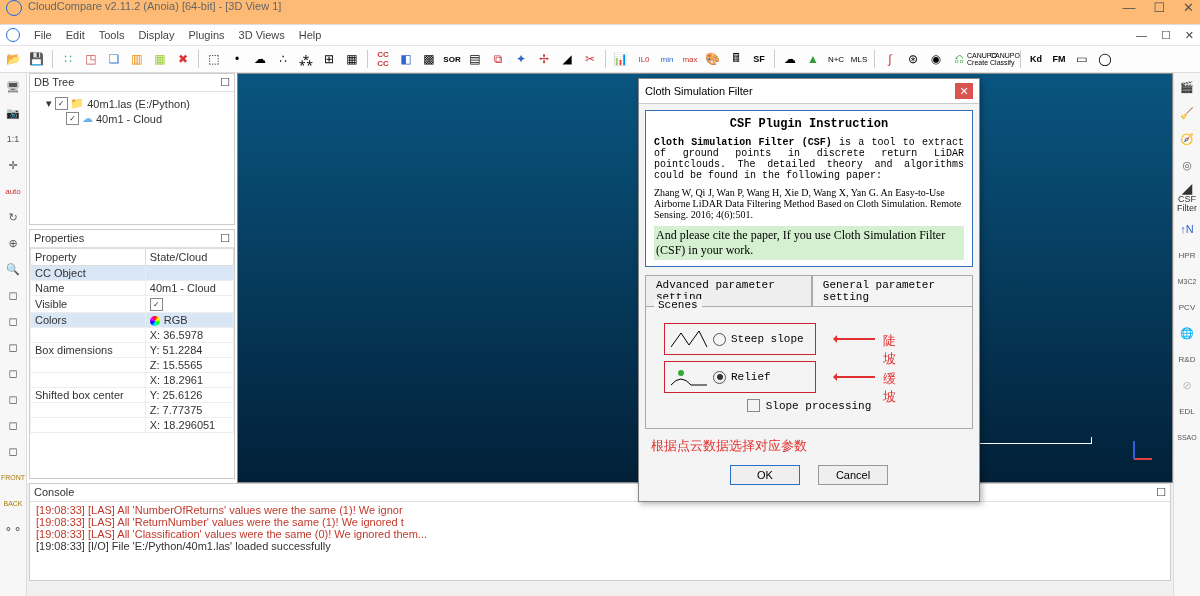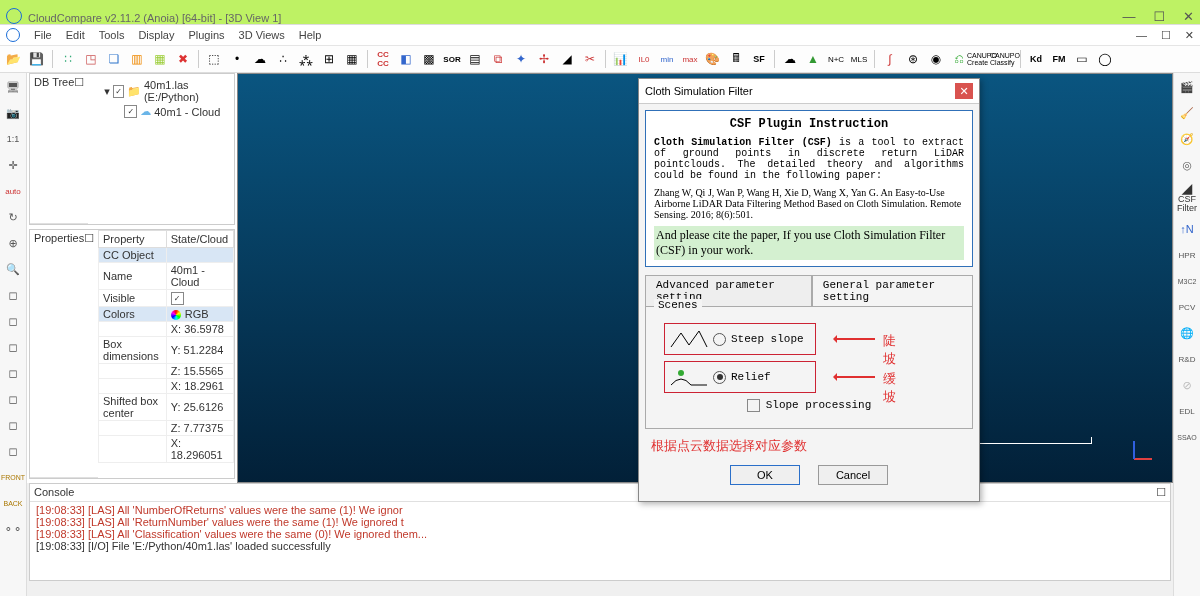--- a/index.html
+++ b/index.html
@@ -1,32 +1,32 @@
 <!DOCTYPE html>
 <html><head>
 <meta charset="utf-8">
 <style>
 html,body{margin:0;padding:0;font-family:"Segoe UI",Tahoma,sans-serif;font-size:11px;background:#f0f0f0;overflow:hidden;width:1200px;height:596px}
-.titlebar{height:24px;background:#bef264;display:flex;align-items:flex-end;padding:0 6px;border-bottom:1px solid #ddd}
+.titlebar{height:24px;background:#fdba74;display:flex;align-items:flex-start;padding:0 6px;border-bottom:1px solid #ddd}
 .titlebar .logo{width:14px;height:14px;border:1.5px solid #1a6dd8;border-radius:50%;margin-right:6px}
 .titlebar .ttl{flex:1;color:#666}
 .winbtns{display:flex;gap:18px;color:#555;font-size:13px}
 .menubar{height:20px;background:#fff;display:flex;align-items:center;padding:0 6px;gap:14px;color:#444;border-bottom:1px solid #e5e5e5}
 .menubar .logo{width:12px;height:12px;border:1.5px solid #1a6dd8;border-radius:50%}
 .toolbar{height:26px;background:#fdfdfd;display:flex;align-items:center;padding:0 4px;gap:3px;border-bottom:1px solid #ddd}
 .tbtn{width:20px;height:20px;display:flex;align-items:center;justify-content:center;font-size:12px}
 .tsep{width:1px;height:18px;background:#ccc;margin:0 2px}
 .body{display:flex;height:calc(100% - 70px)}
 .leftbar,.rightbar{width:26px;background:#f7f7f7;display:flex;flex-direction:column;align-items:center;padding-top:4px;gap:6px;border-right:1px solid #ddd}
 .rightbar{border-right:none;border-left:1px solid #ddd}
 .sidebtn{width:20px;height:20px;display:flex;align-items:center;justify-content:center;font-size:11px;color:#555}
 .center{flex:1;display:flex;flex-direction:column;position:relative}
 .upper{display:flex;height:410px}
 .panels{width:210px;display:flex;flex-direction:column;background:#fff}
-.panel{border:1px solid #ccc;margin:0 2px 4px 2px;display:flex;flex-direction:row}
+.panel{border:1px solid #ccc;margin:0 2px 4px 2px;display:flex;flex-direction:column}
 .panelhdr{background:#fff;padding:2px 4px;font-size:11px;color:#333;display:flex;justify-content:space-between;border-bottom:1px solid #e0e0e0}
 .tree{flex:1;padding:4px 2px;font-size:11px;color:#333;overflow:auto}
 .treerow{display:flex;align-items:center;gap:3px;padding:1px 0}
 .treerow.l1{padding-left:14px}
 .treerow.l2{padding-left:34px}
 .cb{width:11px;height:11px;border:1px solid #888;display:inline-flex;align-items:center;justify-content:center;font-size:8px;color:#333}
 .folder{color:#e8b020}
 .cloud{color:#6ab5e8}
 .proptbl{width:100%;border-collapse:collapse;font-size:11px}
 .proptbl th{background:#fff;text-align:left;padding:2px 4px;border:1px solid #ddd;font-weight:normal;color:#333}
@@ -54,21 +54,21 @@
 .tab{padding:3px 10px;border:1px solid #aaa;background:#eee}
 .tab.active{background:#f4f4f4;border-bottom:1px solid #f4f4f4}
 .fieldset{border:1px solid #aaa;margin-top:-1px;padding:10px 8px;font-family:"Courier New",monospace;font-size:11px;position:relative}
 .scenebox{border:1px solid #c23;width:150px;height:30px;display:flex;align-items:center;margin:6px 0 6px 10px;position:relative}
 .scenebox .glyph{width:48px;height:100%;display:flex;align-items:center;justify-content:center}
 .scenebox .rad{width:11px;height:11px;border:1px solid #555;border-radius:50%;margin-right:5px;display:inline-flex;align-items:center;justify-content:center}
 .scenebox .rad.on::after{content:"";width:6px;height:6px;background:#333;border-radius:50%}
 .arrow{position:absolute;left:170px;width:40px;height:2px;background:#e03030;top:14px}
 .arrow::before{content:"";position:absolute;left:-6px;top:-3px;border:4px solid transparent;border-right-color:#e03030}
 .cnlabel{position:absolute;left:218px;top:8px;color:#e03030;font-size:13px;font-family:sans-serif}
-.slope{display:flex;align-items:flex-start;justify-content:center;gap:6px;margin:6px 0}
+.slope{display:flex;align-items:center;justify-content:center;gap:6px;margin:6px 0}
 .rednote{color:#e03030;font-family:sans-serif;font-size:13px;margin:8px 0 4px 6px}
 .dlgbtns{display:flex;justify-content:center;gap:18px;padding:6px 0 10px}
 .dlgbtns button{width:70px;height:20px;background:#efefef;border:1px solid #999;font-size:11px}
 .dlgbtns button.def{border:1px solid #2a6fc9}
 .csf-filter{font-size:9px;color:#333;text-align:center;line-height:1}
 </style>
 </head>
 <body>
 
 <div class="titlebar">
@@ -272,21 +272,21 @@
 
         <div class="dialog">
           <div class="dlgtitle">
             <span>Cloth Simulation Filter</span>
             <span class="dlgclose">✕</span>
           </div>
           <div class="dlgbody">
             <div class="instr">
               <div class="hd">CSF Plugin Instruction</div>
               <div style="text-align:justify"><b>Cloth Simulation Filter (CSF)</b><span> is a tool to extract of ground points in discrete return LiDAR pointclouds. The detailed theory and algorithms could be found in the following paper:</span></div>
-              <div style="margin-top:6px;font-family:'Segoe UI';font-size:10px">Zhang W, Qi J, Wan P, Wang H, Xie D, Wang X, Yan G. An Easy-to-Use Airborne LiDAR Data Filtering Method Based on Cloth Simulation. Remote Sensing. 2016; 8(6):501.</div>
+              <div style="margin-top:6px;font-family:'Segoe UI';font-size:10px">Zhang W, Qi J, Wan P, Wang H, Xie D, Wang X, Yan G. An Easy-to-Use Airborne LiDAR Data Filtering Method Based on Cloth Simulation. Remote Sensing. 2016; 4(6):501.</div>
               <div class="cite" style="margin-top:6px;font-family:'Segoe UI';font-size:12px">And please cite the paper, If you use Cloth Simulation Filter (CSF) in your work.</div>
             </div>
             <div class="tabs">
               <div class="tab">Advanced parameter setting</div>
               <div class="tab active">General parameter setting</div>
             </div>
             <div class="fieldset">
               <span style="position:absolute;top:-8px;left:8px;background:#f4f4f4;padding:0 4px">Scenes</span>
               <div id="scene-list">
                   <div class="scenebox">

